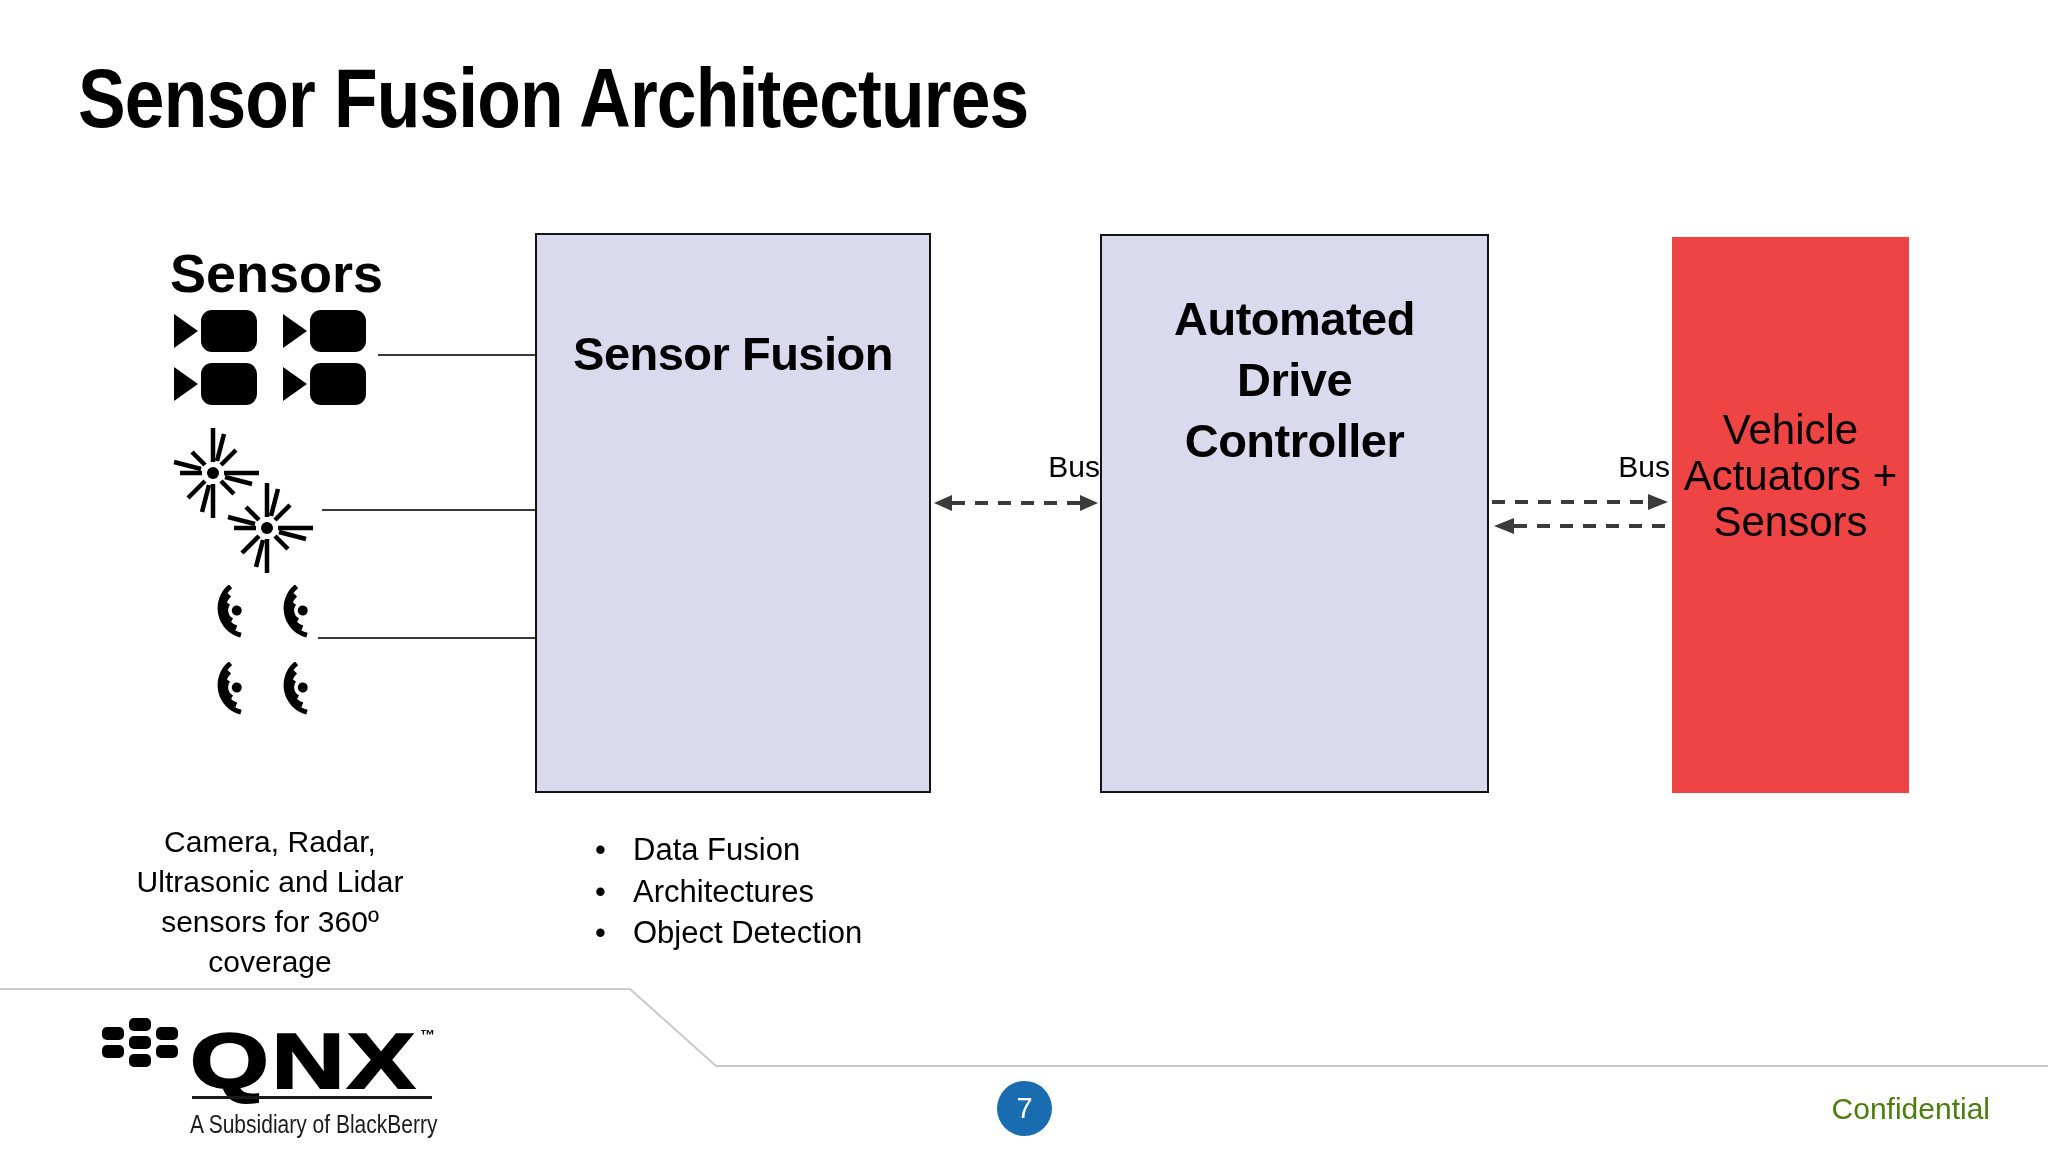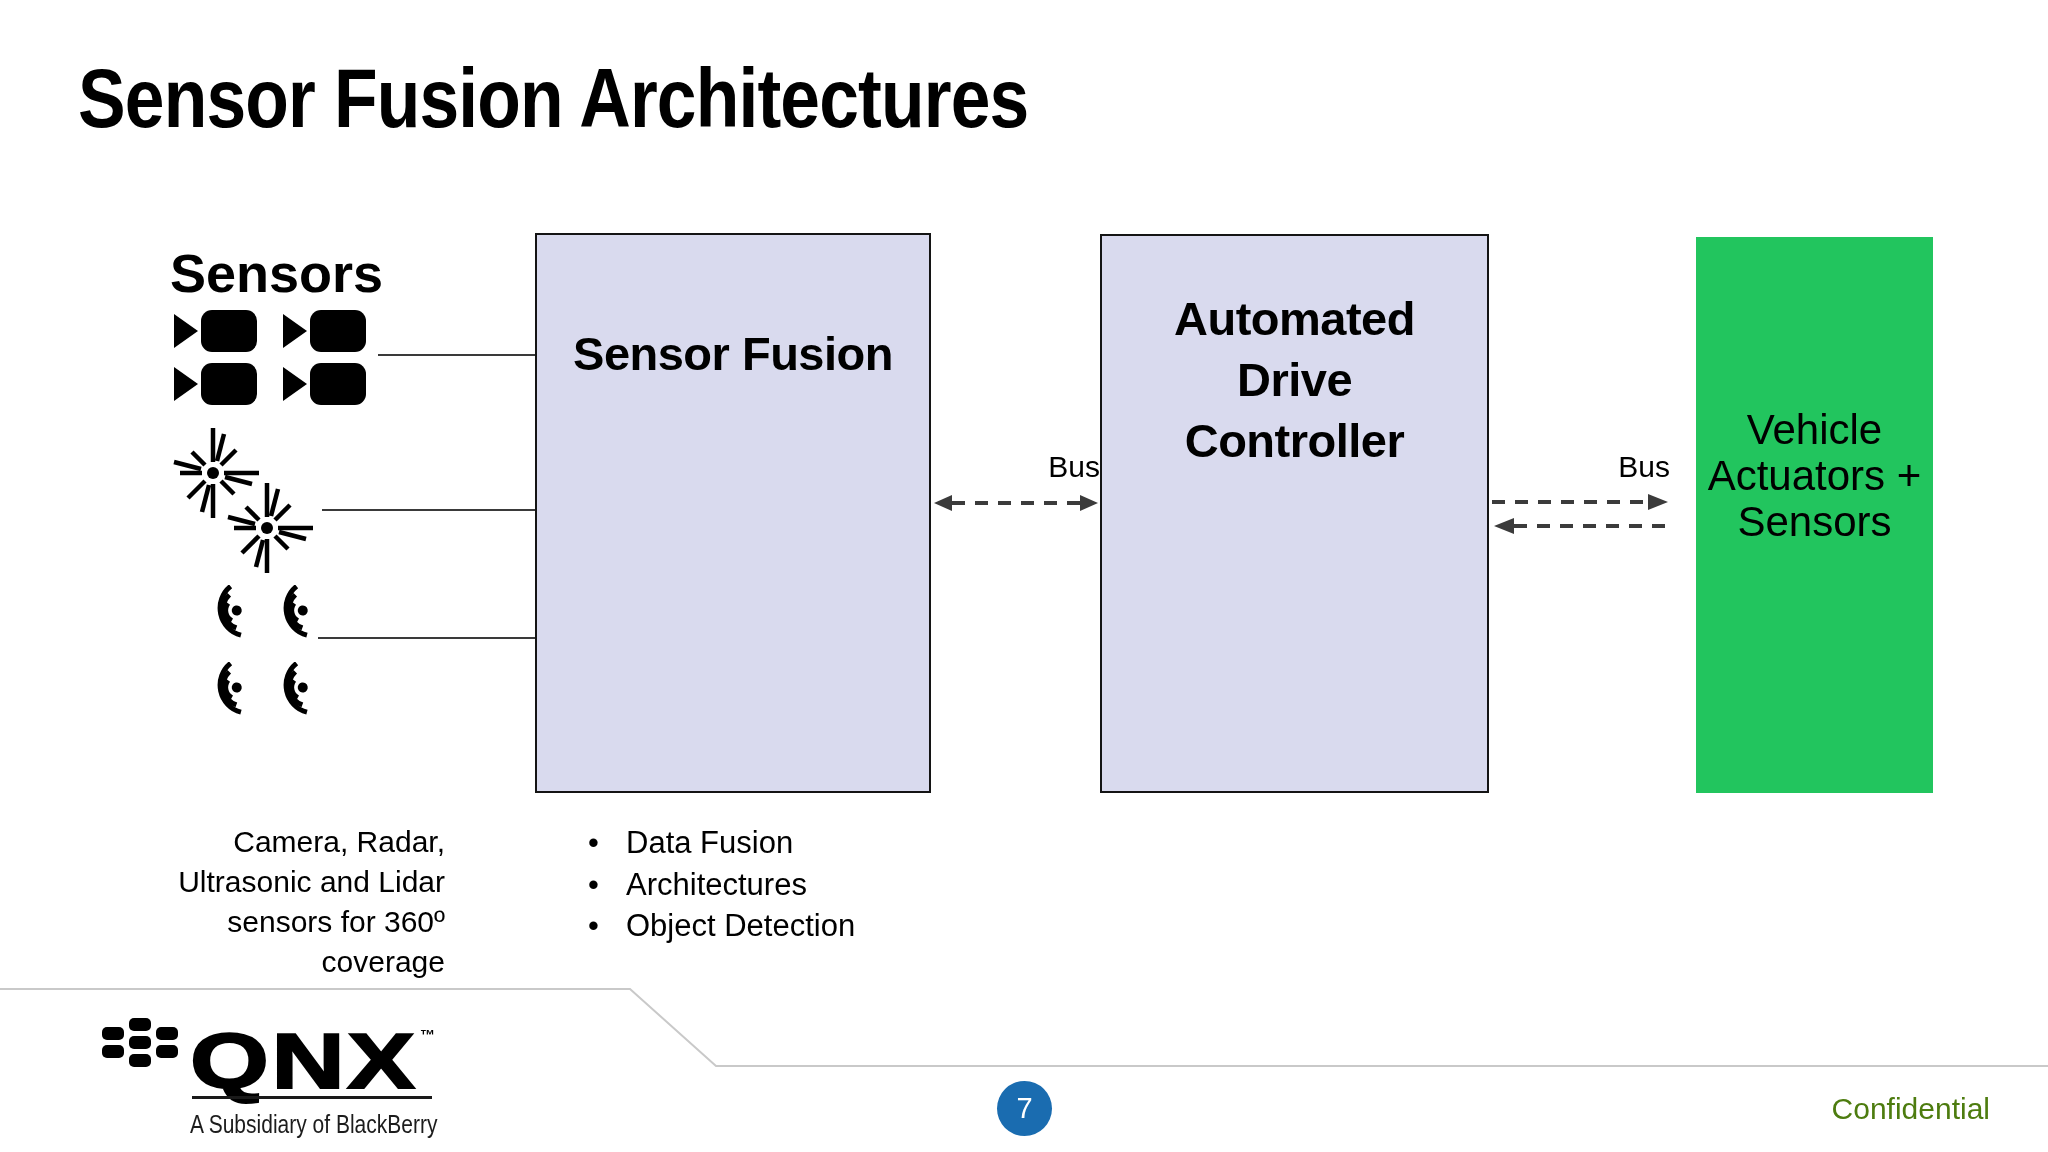--- a/index.html
+++ b/index.html
@@ -10,34 +10,34 @@
   .title{left:78px;top:50px;font-size:84px;font-weight:bold;letter-spacing:-1px;
          transform:scaleX(0.85);transform-origin:left top;white-space:nowrap;}
 
   .sensors-heading{left:170px;top:242px;font-size:54px;font-weight:bold;}
 
   .icon{position:absolute;}
   .connector{position:absolute;height:2px;background:#3a3a3a;}
 
   .box{position:absolute;box-sizing:border-box;text-align:center;}
   .box-lavender{background:#d9daee;border:2px solid #141414;}
-  .box-gray{background:#22c55e;margin-left:24px;}
+  .box-gray{background:#ef4444;}
   .box-label{font-weight:bold;font-size:47px;line-height:61px;white-space:pre-line;letter-spacing:-0.5px;}
   .sf-label{padding-top:88px;text-align:center;}
   .adc-label{padding-top:52px;}
   .veh-label{font-weight:normal;font-size:42px;line-height:46px;white-space:pre-line;padding-top:170px;}
 
   .bus-label{position:absolute;font-size:30px;text-align:right;}
 
-  ul.bullets{position:absolute;list-style:none;margin:0;padding:0;font-size:31px;}
+  ul.bullets{position:absolute;list-style:none;margin:7px;padding:0;font-size:31px;}
   ul.bullets li{line-height:41.5px;white-space:nowrap;}
   ul.bullets li::before{content:"\2022";display:inline-block;width:38px;}
 
   .caption{left:95px;top:822px;width:350px;font-size:30px;line-height:40px;
-           text-align:right;white-space:pre-line;}
+           text-align:center;white-space:pre-line;}
 
   .qnx-wordmark{left:190px;top:1022px;font-size:78px;font-weight:bold;line-height:1;
                 letter-spacing:2px;transform:scaleX(1.3);transform-origin:left top;
                 -webkit-text-stroke:2px #000;}
   .qnx-tm{left:420px;top:1026px;font-size:15px;font-weight:bold;}
   .qnx-underline{left:192px;top:1096px;width:240px;height:3px;background:#1a1a1a;}
   .qnx-subtitle{left:190px;top:1110px;font-size:25px;color:#1c1c1c;
                 transform:scaleX(0.84);transform-origin:left top;white-space:nowrap;}
 
   .page-badge{left:997px;top:1081px;width:55px;height:55px;border-radius:50%;

